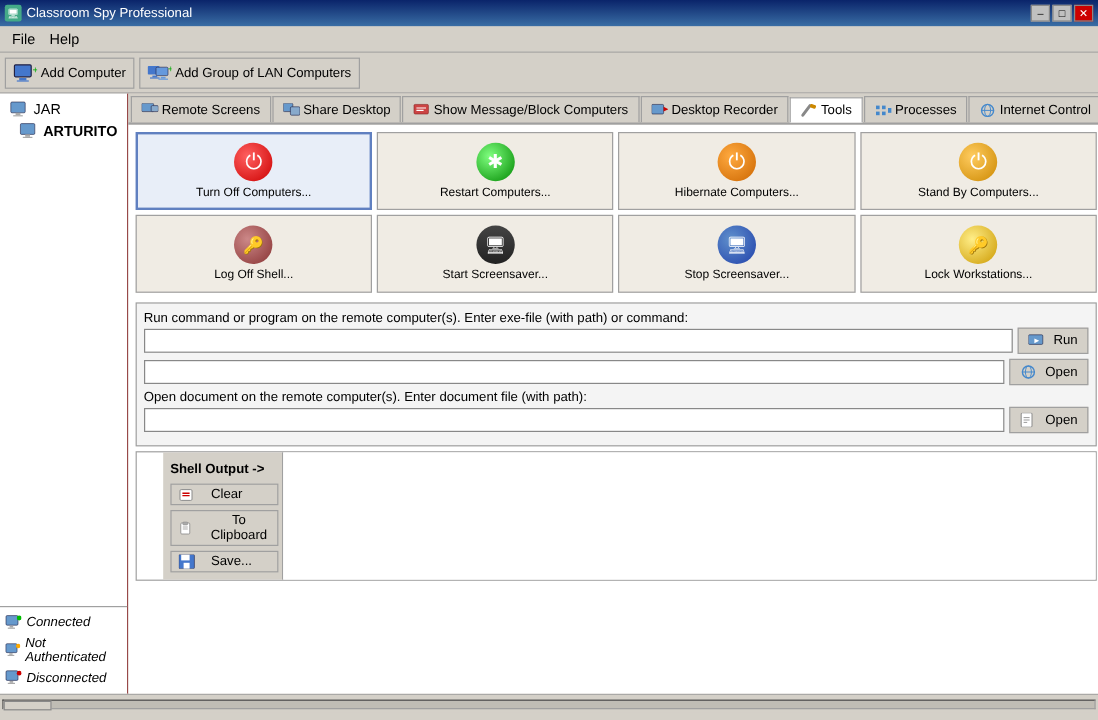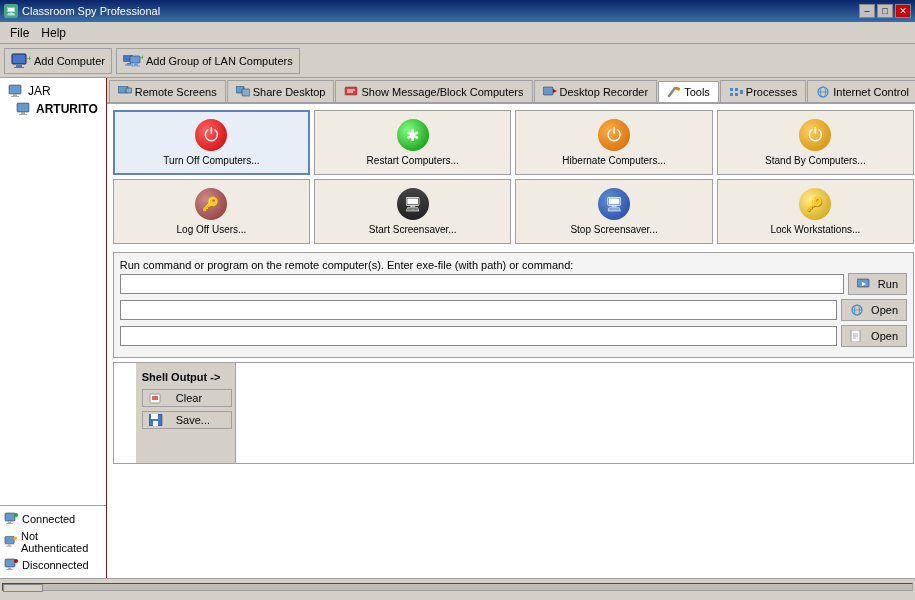--- a/index.html
+++ b/index.html
@@ -48,21 +48,21 @@
     .sidebar {
       width: 150px; background: white; border-right: 1px solid #7f1d1d;
       display: flex; flex-direction: column;
     }
     .sidebar-tree { flex: 1; padding: 4px; }
     .tree-item {
       display: flex; align-items: center; gap: 4px; padding: 2px 4px;
       cursor: pointer; font-size: 12px;
     }
     .sidebar-status { border-top: 1px solid #a0a0a0; padding: 4px; }
-    .status-item { display: flex; align-items: center; gap: 4px; padding: 2px 0; font-size: 11px; }
+    .status-item { display: flex; align-items: center; gap: 4px; padding: 2px 0; font-size: 11px; font-style: italic; }
 
     
     .content-area { flex: 1; display: flex; flex-direction: column; background: #d4d0c8; }
 
     
     .tab-bar {
       display: flex; align-items: flex-end; padding: 2px 2px 0; background: #d4d0c8;
       border-bottom: 2px solid #a0a0a0; gap: 1px; flex-wrap: nowrap; overflow: hidden;
     }
     .tab {
@@ -300,21 +300,21 @@
           <span>Hibernate Computers...</span>
         </button>
 
         <button class="action-btn">
           <div class="btn-icon yellow-orange" style="color:white;">⏻</div>
           <span>Stand By Computers...</span>
         </button>
 
         <button class="action-btn">
           <div class="btn-icon pink" style="color:white;font-size:14px;">🔑</div>
-          <span>Log Off Users...</span>
+          <span>Log Off Shell...</span>
         </button>
 
         <button class="action-btn">
           <div class="btn-icon dark" style="color:white;font-size:14px;">🖥</div>
           <span>Start Screensaver...</span>
         </button>
 
         <button class="action-btn">
           <div class="btn-icon blue" style="color:white;font-size:14px;">🖥</div>
           <span>Stop Screensaver...</span>
@@ -351,20 +351,21 @@
                   <circle cx="7" cy="6" r="5" fill="none" stroke="#4488cc" stroke-width="1.2"></circle>
                   <ellipse cx="7" cy="6" rx="2.5" ry="5" fill="none" stroke="#4488cc" stroke-width="0.8"></ellipse>
                   <line x1="2" y1="6" x2="12" y2="6" stroke="#4488cc" stroke-width="0.8"></line>
                 </svg>
               <span>Open</span>
             </button>
           </div>
         </div>
 
         <div class="cmd-section">
+          <div class="cmd-label">Open document on the remote computer(s). Enter document file (with path):</div>
           <div class="cmd-row">
             <input class="cmd-input" type="text" style="">
             <button class="cmd-btn">
               <svg width="14" height="12" viewBox="0 0 14 12">
                   <rect x="1" y="0" width="9" height="12" rx="1" fill="white" stroke="#888" stroke-width="0.8"></rect>
                   <line x1="3" y1="4" x2="8" y2="4" stroke="#888" stroke-width="0.7"></line>
                   <line x1="3" y1="6" x2="8" y2="6" stroke="#888" stroke-width="0.7"></line>
                   <line x1="3" y1="8" x2="6" y2="8" stroke="#888" stroke-width="0.7"></line>
                 </svg>
               <span>Open</span>
@@ -381,20 +382,29 @@
             <svg width="14" height="12" viewBox="0 0 14 12">
                 <rect x="1" y="2" width="10" height="9" rx="1" fill="white" stroke="#888" stroke-width="0.8"></rect>
                 <line x1="3" y1="5" x2="9" y2="5" stroke="#cc0000" stroke-width="1.2"></line>
                 <line x1="3" y1="7" x2="9" y2="7" stroke="#cc0000" stroke-width="1.2"></line>
                 <line x1="0" y1="0" x2="14" y2="0" stroke="transparent" stroke-width="0"></line>
               </svg>
             <span>Clear</span>
           </button>
           <button class="shell-btn">
             <svg width="14" height="12" viewBox="0 0 14 12">
+                <rect x="2" y="1" width="9" height="11" rx="1" fill="white" stroke="#888" stroke-width="0.8"></rect>
+                <rect x="4" y="0" width="5" height="3" rx="1" fill="#aaa" stroke="#888" stroke-width="0.5"></rect>
+                <line x1="4" y1="5" x2="9" y2="5" stroke="#888" stroke-width="0.7"></line>
+                <line x1="4" y1="7" x2="9" y2="7" stroke="#888" stroke-width="0.7"></line>
+              </svg>
+            <span>To Clipboard</span>
+          </button>
+          <button class="shell-btn">
+            <svg width="14" height="12" viewBox="0 0 14 12">
                 <rect x="0" y="0" width="13" height="12" rx="1" fill="#4477cc" stroke="#224" stroke-width="0.5"></rect>
                 <rect x="2" y="0" width="7" height="5" fill="white"></rect>
                 <rect x="4" y="7" width="5" height="5" fill="white"></rect>
               </svg>
             <span>Save...</span>
           </button>
         </div>
         <div class="shell-output-area"></div>
       </div>
 

